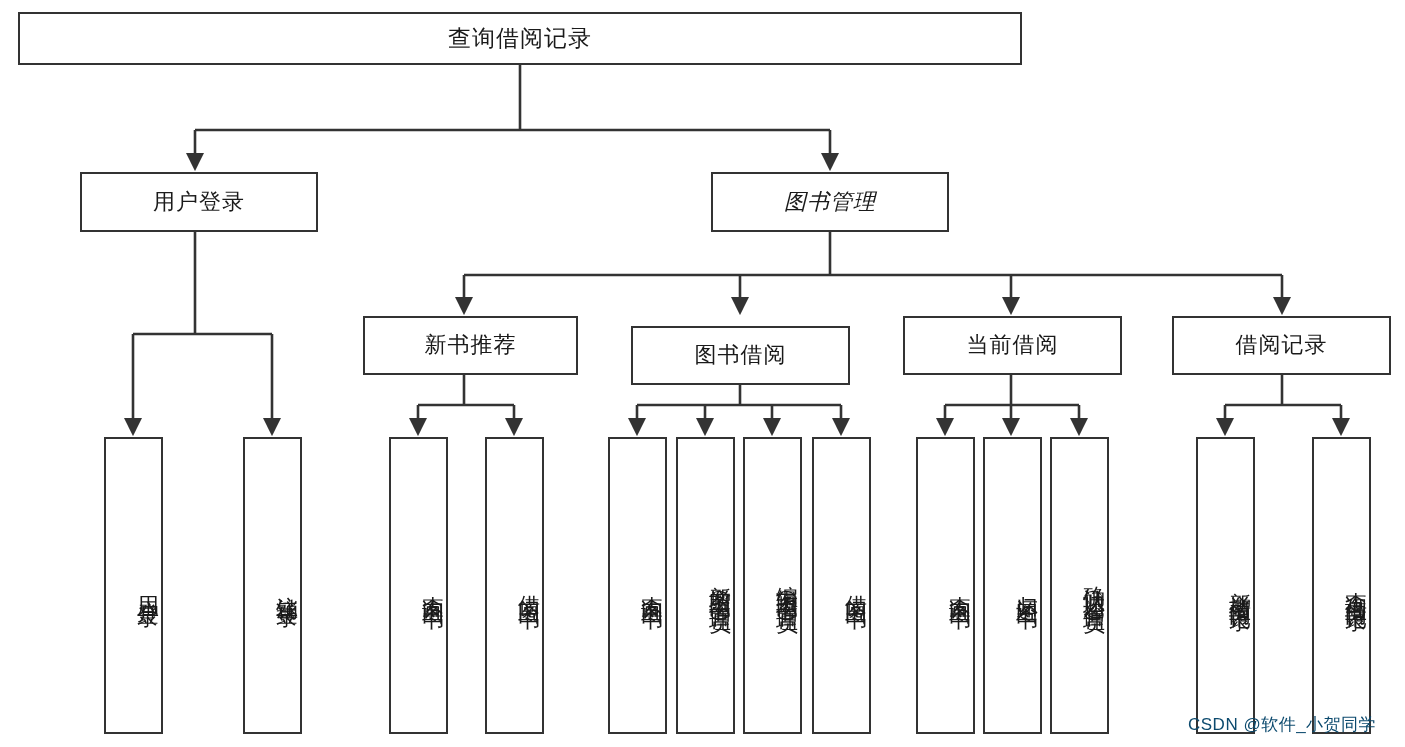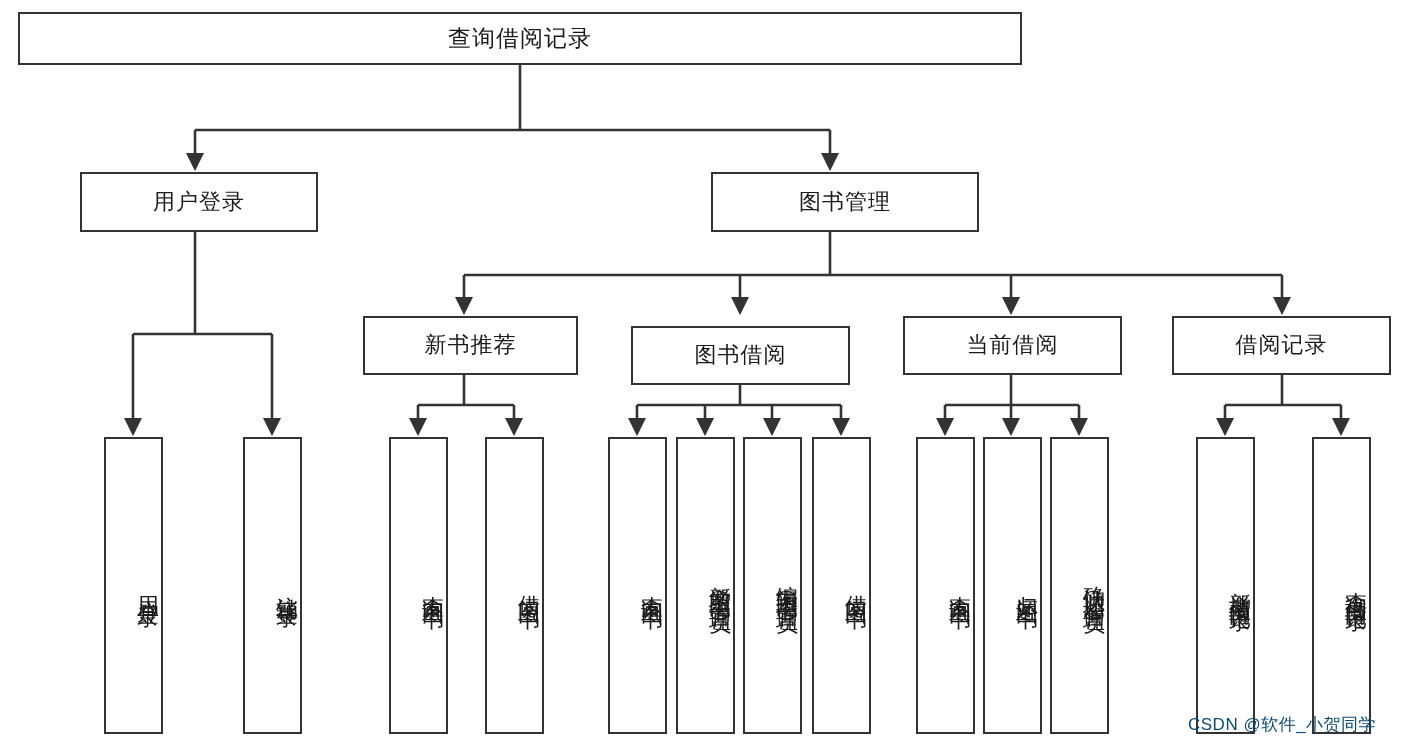--- a/index.html
+++ b/index.html
@@ -119,21 +119,21 @@
       <path d="M 1282 375 L 1282 405"></path>
       <path d="M 1225 405 L 1341 405"></path>
       <path d="M 1225 405 L 1225 427" marker-end="url(#arrow)"></path>
       <path d="M 1341 405 L 1341 427" marker-end="url(#arrow)"></path>
     </g>
   </svg>
 
   <div class="node h root" style="left:18px; top:12px; width:1004px; height:53px;">查询借阅记录</div>
 
   <div class="node h" style="left:80px; top:172px; width:238px; height:60px;">用户登录</div>
-  <div class="node h" style="left:711px; top:172px; width:268px; height:60px;">图书管理</div>
+  <div class="node h" style="left:711px; top:172px; width:238px; height:60px;font-style:italic;">图书管理</div>
 
   <div class="node h" style="left:363px; top:316px; width:215px; height:59px;">新书推荐</div>
   <div class="node h" style="left:631px; top:316px; width:219px; height:59px;margin-top:10px;">图书借阅</div>
   <div class="node h" style="left:903px; top:316px; width:219px; height:59px;">当前借阅</div>
   <div class="node h" style="left:1172px; top:316px; width:219px; height:59px;">借阅记录</div>
 
   <div class="node v" style="left:104px; top:437px; width:59px; height:297px;">用户登录</div>
   <div class="node v" style="left:243px; top:437px; width:59px; height:297px;">注销登录</div>
 
   <div class="node v" style="left:389px; top:437px; width:59px; height:297px;">查询图书</div>

